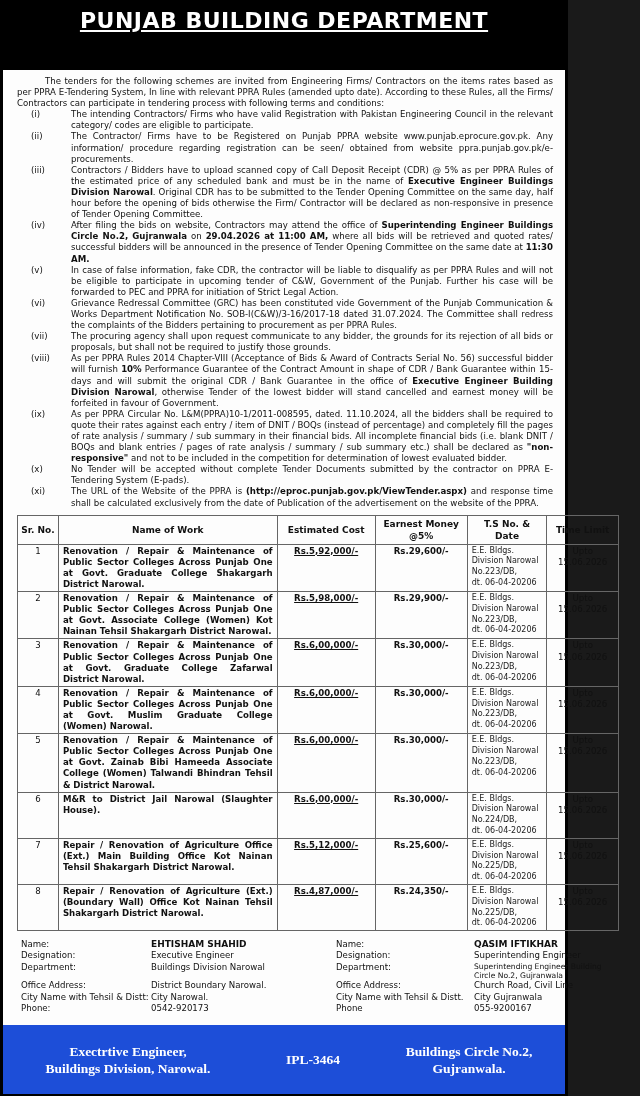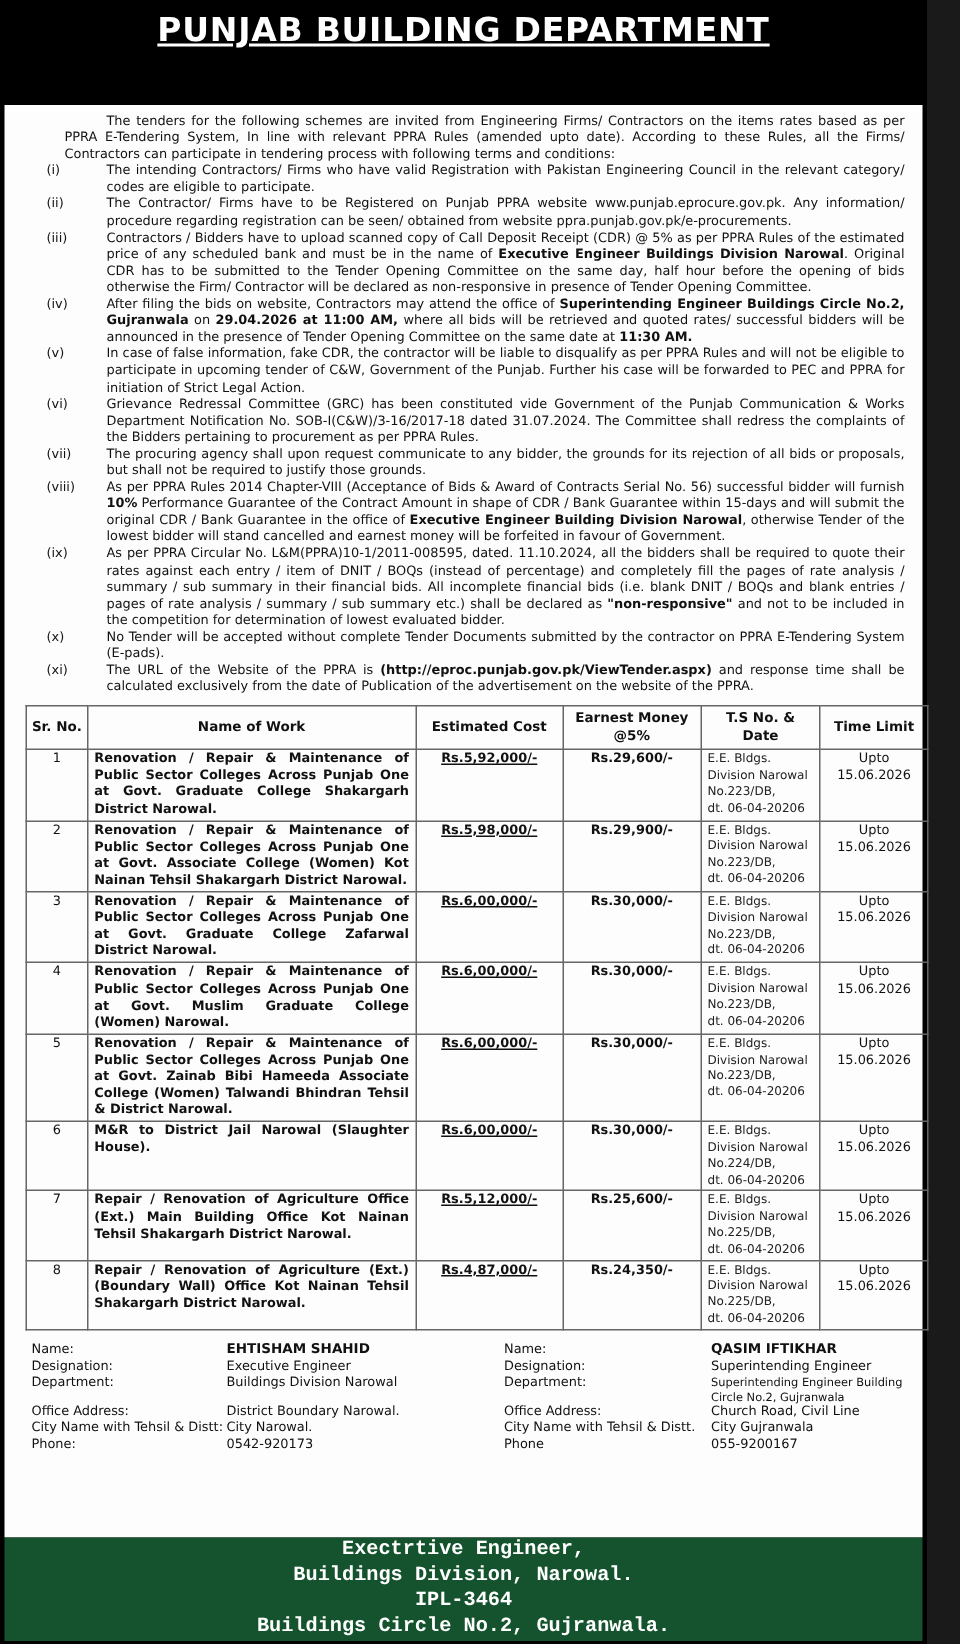--- a/index.html
+++ b/index.html
@@ -1,42 +1,42 @@
 <!DOCTYPE html>
 <html><head>
 <meta charset="utf-8">
 <style>
   * { box-sizing: border-box; margin: 0; padding: 0; }
   html, body { width: 640px; height: 1096px; background: #1a1a1a; overflow: hidden; }
   body { font-family: "DejaVu Sans", sans-serif; color: #111; }
-  .page { position: relative; width: 618px; height: 1096px; background: #000; padding: 0 3px; }
+  .page { position: relative; width: 568px; height: 1096px; background: #000; padding: 0 3px; }
   .header { height: 70px; background: #000; color: #fff; text-align: center; padding-top: 6px; }
   .header h1 { font-family: "DejaVu Sans", sans-serif; font-weight: bold; font-size: 22px; letter-spacing: 0.5px; text-decoration: underline; line-height: 29px; }
   .header h2 { font-family: "DejaVu Sans", sans-serif; font-weight: bold; font-size: 22px; letter-spacing: 0.5px; text-decoration: underline; line-height: 30px; }
   .body { background: #fdfdfd; height: 955px; padding: 6px 12px 0 14px; font-size: 8.6px; line-height: 11.1px; }
-  .intro { text-align: justify; text-indent: 28px; margin-left: 26px; }
+  .intro { text-align: justify; text-indent: 28px; margin-left: 0; }
   .clauses { list-style: none; margin-left: 14px; }
   .clause { display: flex; text-align: justify; }
   .clause .num { width: 40px; flex: 0 0 40px; }
   .clause .txt { flex: 1; }
   b { font-weight: bold; }
   table.works { width: 602px; border-collapse: collapse; margin-top: 6px; margin-left: 0; font-size: 8.6px; line-height: 11.1px; }
   table.works th, table.works td { border: 1px solid #666; vertical-align: top; padding: 1px 4px; }
   table.works th { font-weight: bold; text-align: center; vertical-align: middle; font-size: 9px; line-height: 12px; padding: 2px 3px; }
   td.sr { text-align: center; width: 40px; }
   td.work { font-weight: bold; text-align: justify; width: 214px; }
   td.cost, td.em { font-weight: bold; text-align: center; }
   td.cost { width: 96px; text-decoration: underline; }
   td.em { width: 90px; }
   td.ts { font-size: 8px; line-height: 10.8px; width: 78px; color: #222; }
   td.tl { text-align: center; width: 70px; padding-top: 4px; margin-top: 38px; }
   .contacts { display: grid; grid-template-columns: 130px 185px 138px 150px; margin-top: 8px; font-size: 8.6px; line-height: 11.2px; margin-left: 4px; }
   .contacts .bold { font-weight: bold; font-size: 9px; }
   .contacts .small { font-size: 7.6px; line-height: 9.4px; }
-  .footer { height: 69px; background: #14532d; color: #fff; display: flex; align-items: center; font-family: Liberation Mono, monospace; font-weight: bold; font-size: 13.5px; line-height: 17px; text-align: center; flex-direction: column; }
+  .footer { height: 69px; background: #1d4ed8; color: #fff; display: flex; align-items: center; font-family: Liberation Serif, serif; font-weight: bold; font-size: 13.5px; line-height: 17px; text-align: center; }
   .footer .left { width: 250px; }
   .footer .mid { width: 120px; font-size: 13.5px; }
   .footer .right { flex: 1; }
 </style>
 </head>
 <body>
 
 <div class="page">
   <div class="header">
     <h1>PUNJAB BUILDING DEPARTMENT</h1>

